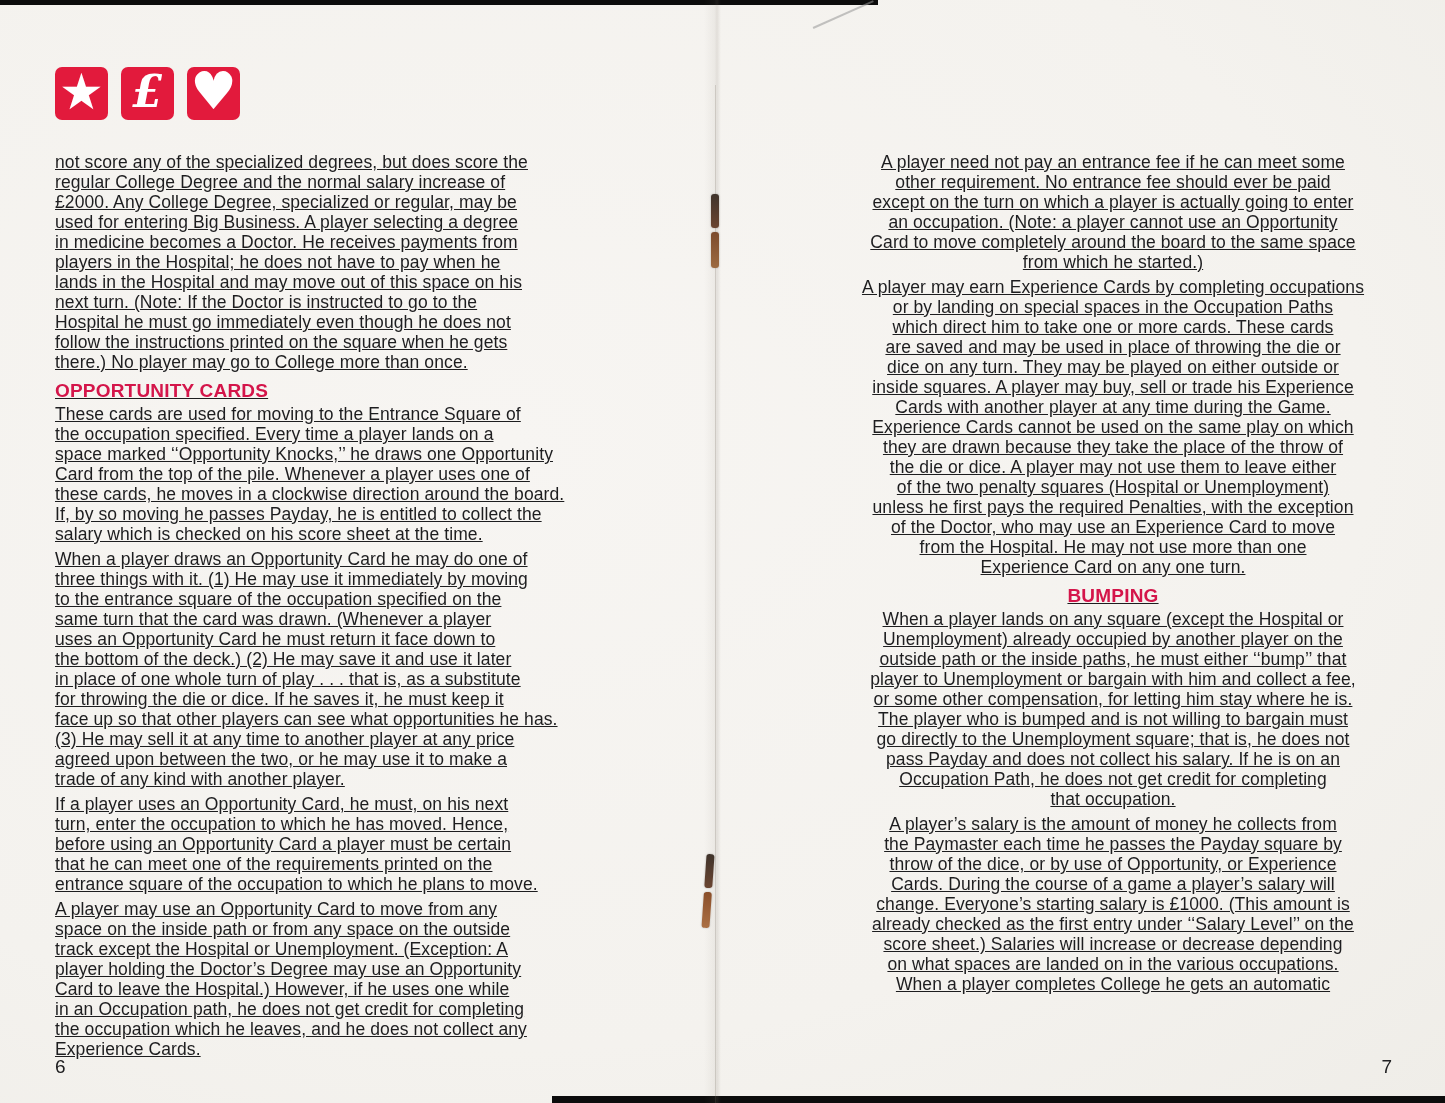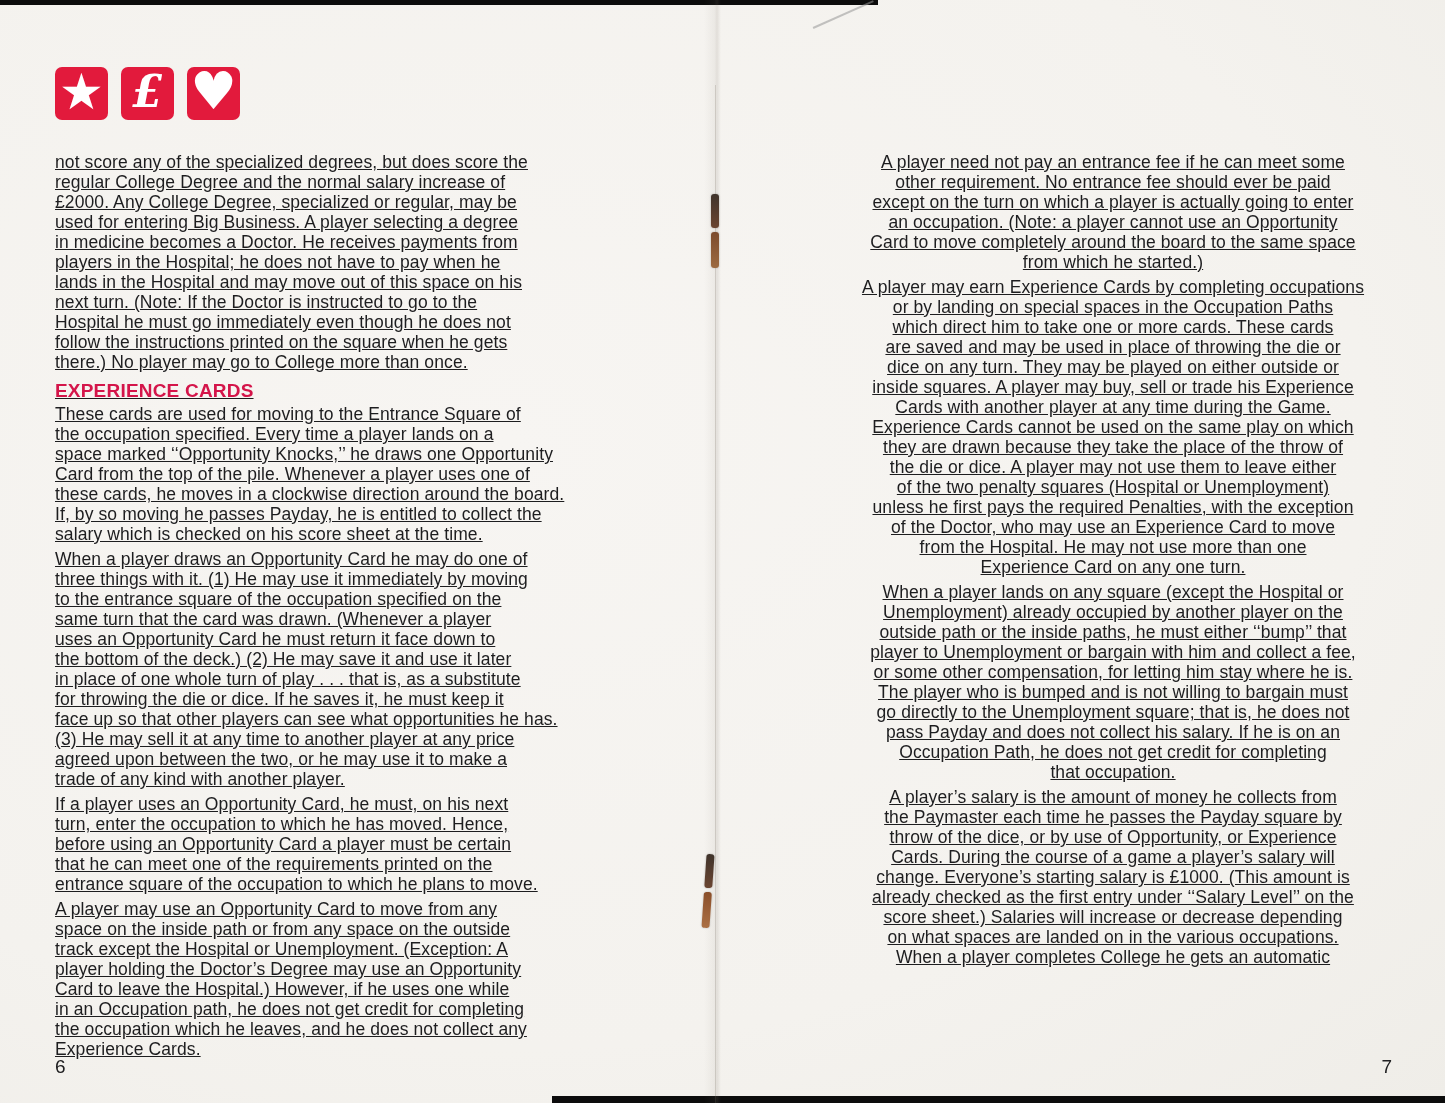--- a/index.html
+++ b/index.html
@@ -81,21 +81,21 @@
 regular College Degree and the normal salary increase of
 £2000. Any College Degree, specialized or regular, may be
 used for entering Big Business. A player selecting a degree
 in medicine becomes a Doctor. He receives payments from
 players in the Hospital; he does not have to pay when he
 lands in the Hospital and may move out of this space on his
 next turn. (Note: If the Doctor is instructed to go to the
 Hospital he must go immediately even though he does not
 follow the instructions printed on the square when he gets
 there.) No player may go to College more than once.</p>
-    <h2 class="hd" style="color:#d4154a">EXPERIENCE CARDS</h2>
+    <h2 class="hd" style="color:#d4154a">OPPORTUNITY CARDS</h2>
     <p>These cards are used for moving to the Entrance Square of
 the occupation specified. Every time a player lands on a
 space marked ‘‘Opportunity Knocks,’’ he draws one Opportunity
 Card from the top of the pile. Whenever a player uses one of
 these cards, he moves in a clockwise direction around the board.
 If, by so moving he passes Payday, he is entitled to collect the
 salary which is checked on his score sheet at the time.</p>
     <p>When a player draws an Opportunity Card he may do one of
 three things with it. (1) He may use it immediately by moving
 to the entrance square of the occupation specified on the
@@ -138,20 +138,21 @@
 inside squares. A player may buy, sell or trade his Experience
 Cards with another player at any time during the Game.
 Experience Cards cannot be used on the same play on which
 they are drawn because they take the place of the throw of
 the die or dice. A player may not use them to leave either
 of the two penalty squares (Hospital or Unemployment)
 unless he first pays the required Penalties, with the exception
 of the Doctor, who may use an Experience Card to move
 from the Hospital. He may not use more than one
 Experience Card on any one turn.</p>
+    <h2 class="hd" style="color:#d4154a">BUMPING</h2>
     <p>When a player lands on any square (except the Hospital or
 Unemployment) already occupied by another player on the
 outside path or the inside paths, he must either ‘‘bump’’ that
 player to Unemployment or bargain with him and collect a fee,
 or some other compensation, for letting him stay where he is.
 The player who is bumped and is not willing to bargain must
 go directly to the Unemployment square; that is, he does not
 pass Payday and does not collect his salary. If he is on an
 Occupation Path, he does not get credit for completing
 that occupation.</p>

